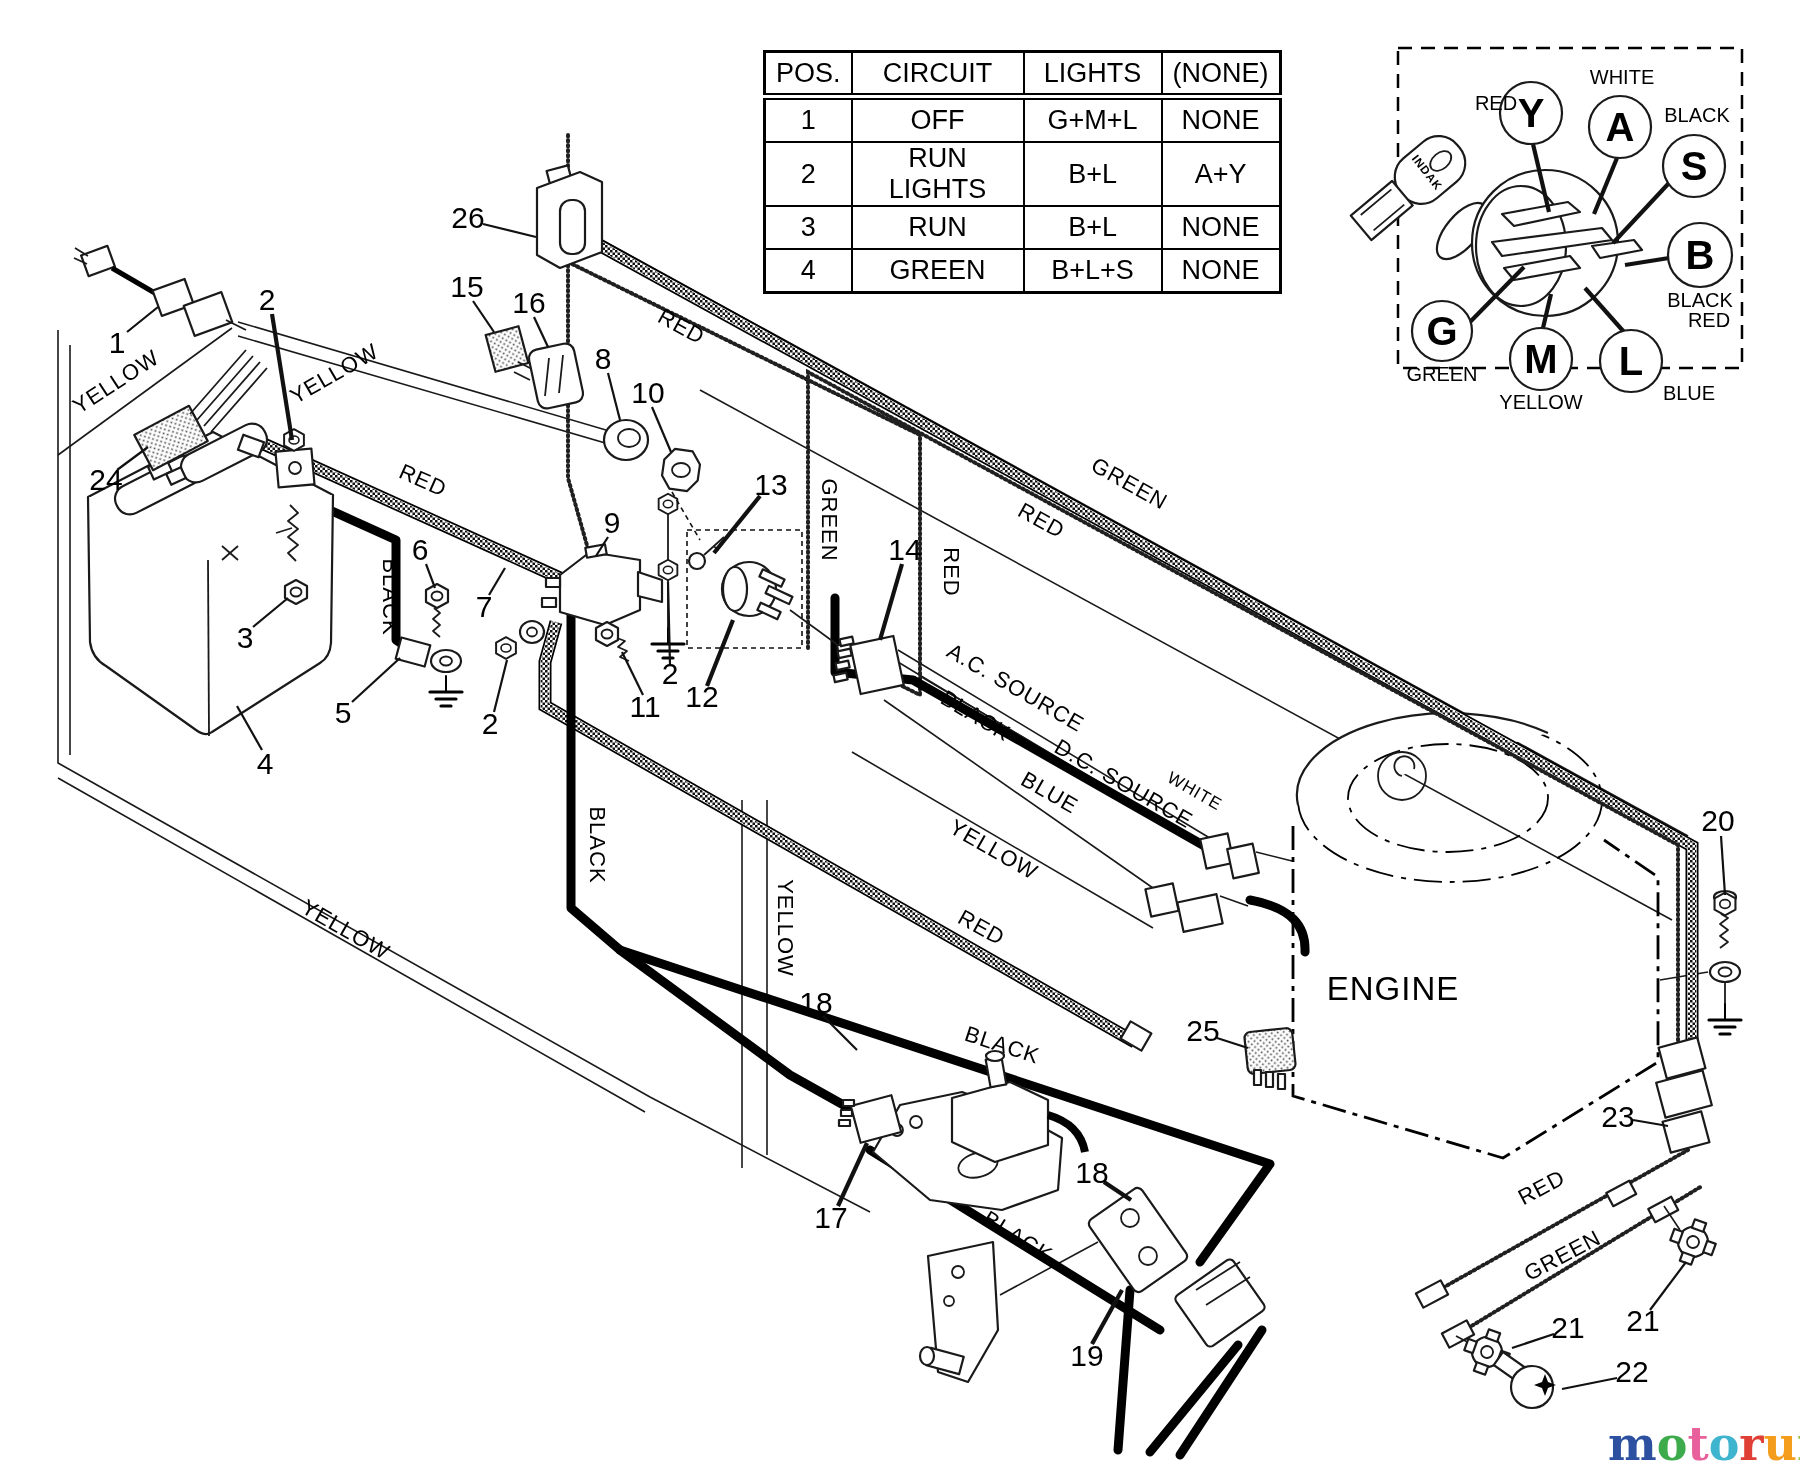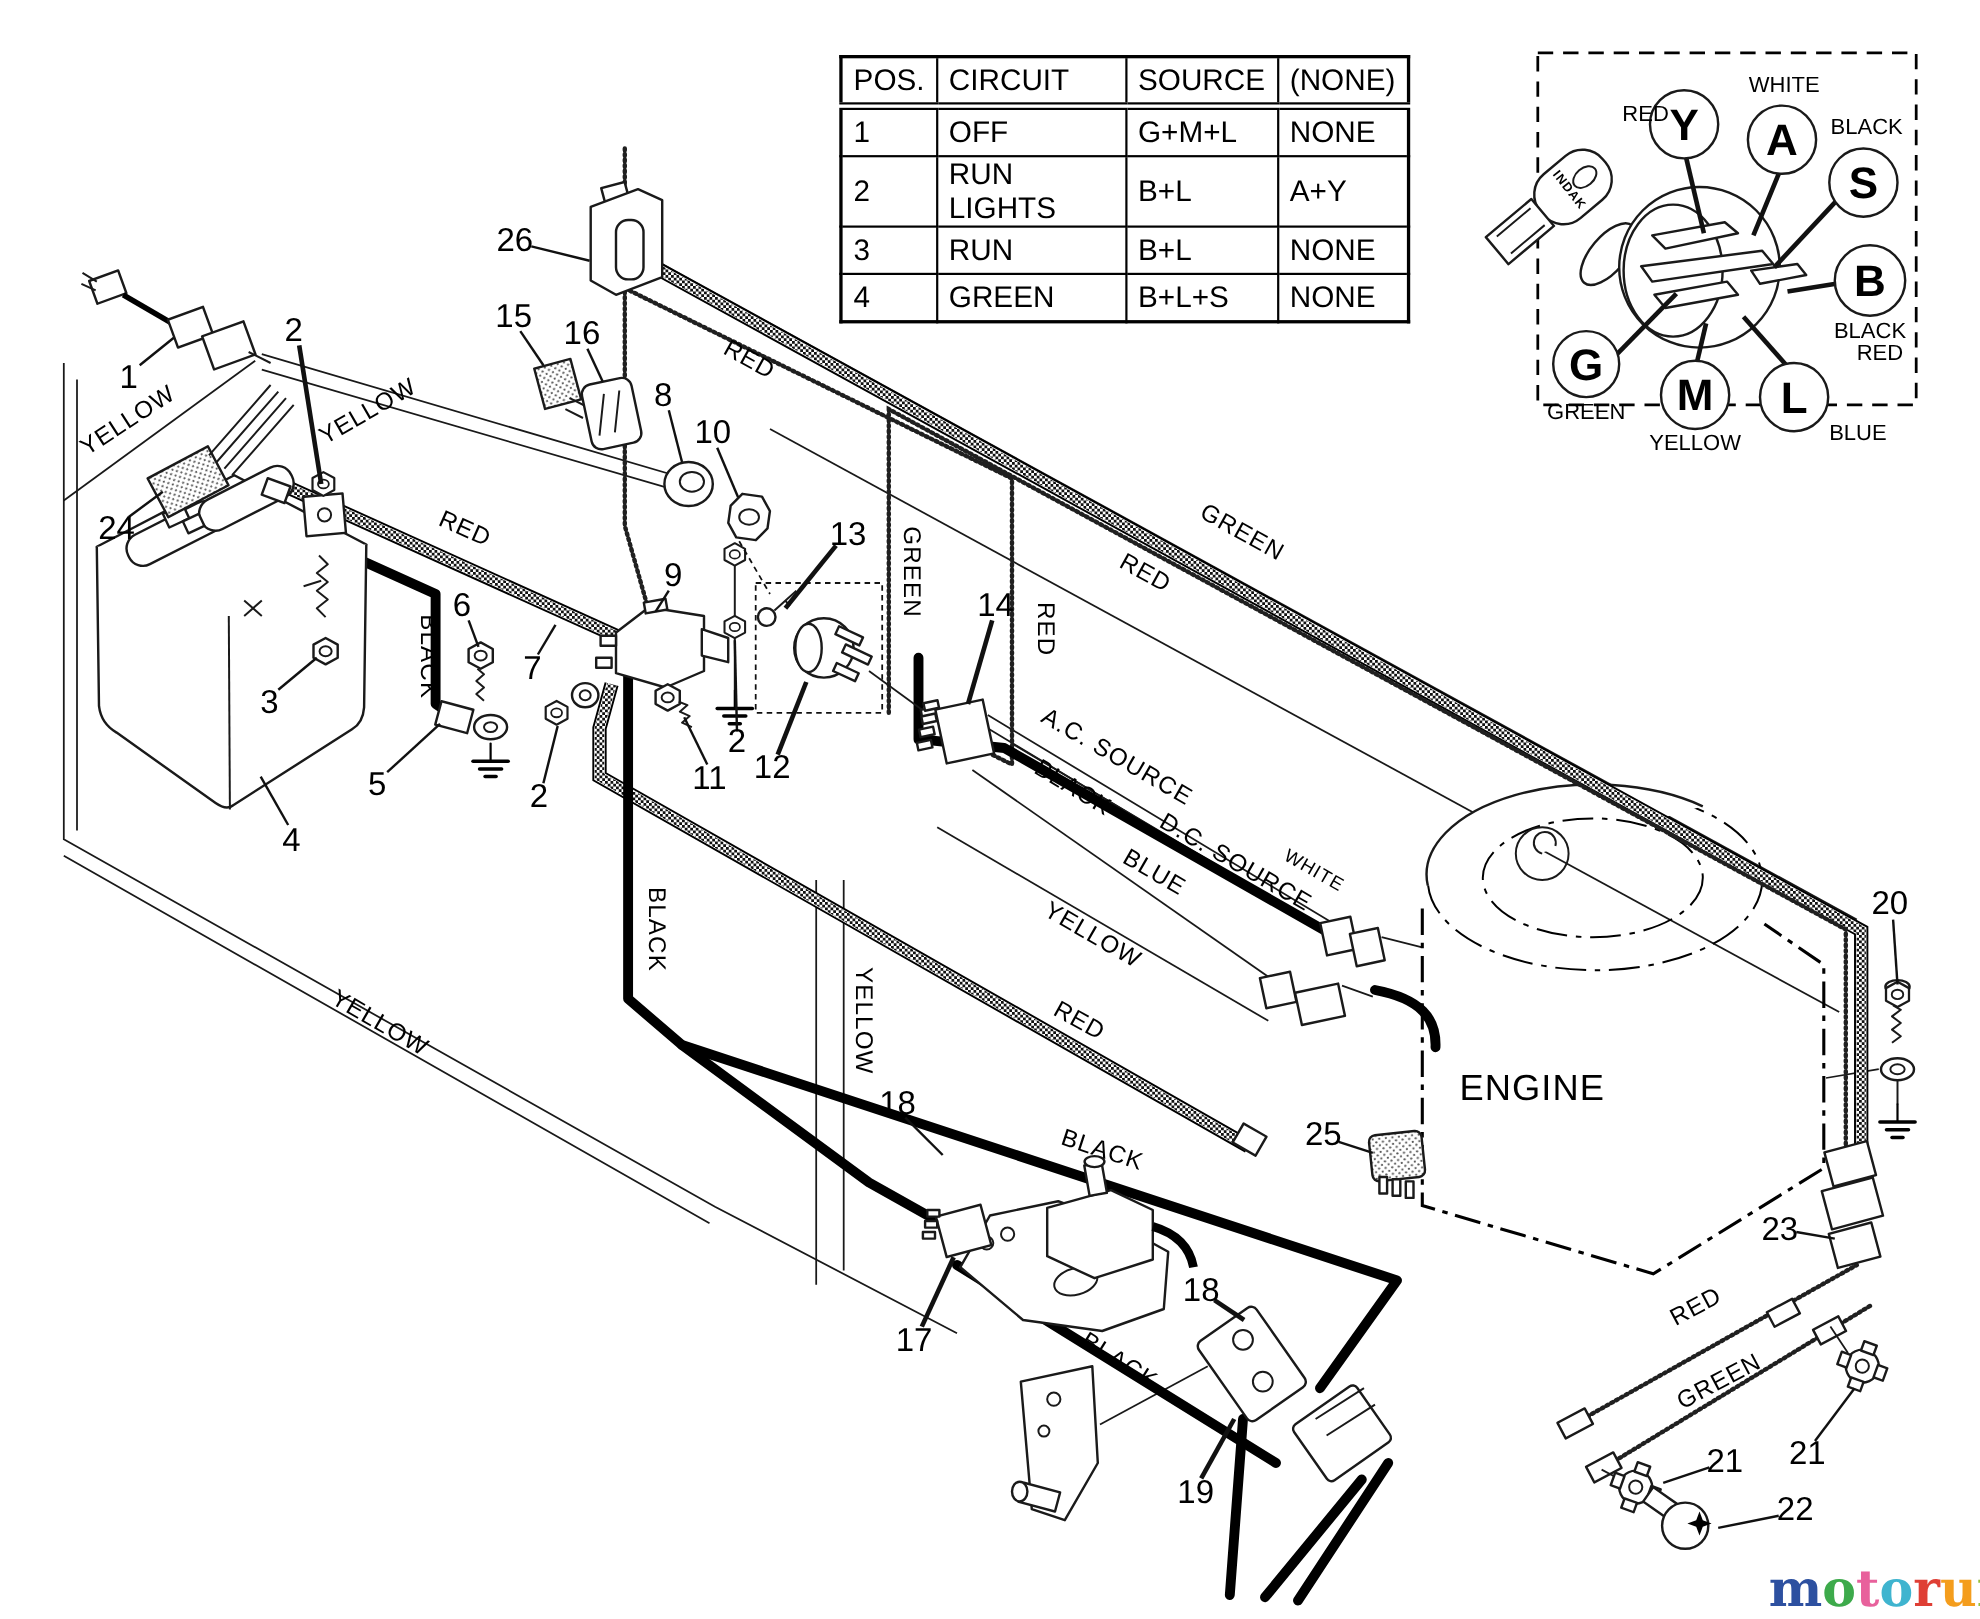--- a/index.html
+++ b/index.html
@@ -3,21 +3,21 @@
 <meta charset="utf-8">
 <style>
   html,body{margin:0;padding:0;background:#fff}
   .canvas{position:relative;width:1800px;height:1472px;background:#fff;overflow:hidden;
           font-family:"Liberation Sans",sans-serif}
   .canvas svg{position:absolute;left:0;top:0}
   
   .tbl{position:absolute;left:763px;top:50px}
   .tbl table{border-collapse:collapse;border:3px solid #000;background:#fff;
              font:27px "Liberation Sans",sans-serif;color:#000}
-  .tbl th,.tbl td{border:2px solid #000;text-align:left;padding:0 10px;height:41px;font-weight:400}
+  .tbl th,.tbl td{border:2px solid #000;text-align:center;padding:0 10px;height:41px;font-weight:400}
   .tbl th{height:40px;border-bottom:7px double #000}
   .tbl .c0{width:64px}.tbl .c1{width:150px}.tbl .c2{width:116px}.tbl .c3{width:94px}
   
   .thin{fill:none;stroke:#191919;stroke-width:1.6}
   .thick{fill:none;stroke:#000;stroke-width:9;stroke-linejoin:round;stroke-linecap:round}
   .dot{fill:none;stroke:#202020;stroke-width:4;stroke-dasharray:1.6 3.4;stroke-linecap:round}
   .bandA{fill:none;stroke:#000;stroke-width:13}
   .bandB{fill:none;stroke:#fff;stroke-width:9.5}
   .bandC{fill:none;stroke:url(#checker);stroke-width:8.5}
   .part{fill:#fff;stroke:#1a1a1a;stroke-width:2.2;stroke-linejoin:round}
@@ -456,21 +456,21 @@
     <text x="1608" y="1460" font-family="DejaVu Serif, serif" font-weight="bold" font-size="46"><tspan fill="#2d50a0">m</tspan><tspan fill="#3daa4b">o</tspan><tspan fill="#e8619c">t</tspan><tspan fill="#3fb4cf">o</tspan><tspan fill="#df3f35">r</tspan><tspan fill="#f49d1d">u</tspan><tspan fill="#97bf3d">f</tspan><tspan font-size="24" fill="#8d8d8d">.de</tspan></text>
   </g>
 </svg>
 
 <div class="tbl">
   <table>
     <thead>
       <tr>
         <th class="c0">POS.</th>
         <th class="c1">CIRCUIT</th>
-        <th class="c2">SOURCE</th>
+        <th class="c2">LIGHTS</th>
         <th class="c3">(NONE)</th>
       </tr>
     </thead>
     <tbody>
       <tr>
         <td>1</td>
         <td>OFF</td>
         <td>G+M+L</td>
         <td>NONE</td>
       </tr>

